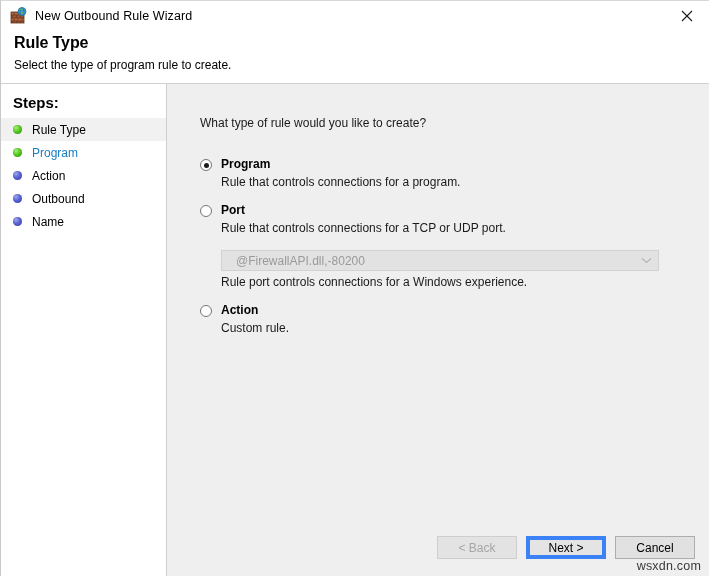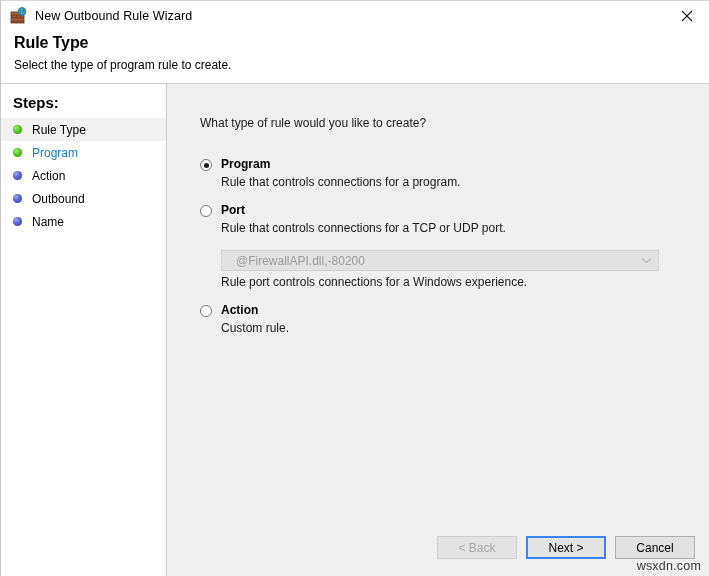--- a/index.html
+++ b/index.html
@@ -249,21 +249,21 @@
     margin-left: 9px;
     cursor: default;
     padding: 0;
   }
   .btn.disabled {
     color: #a6a6a6;
     background: #e3e3e3;
     border-color: #cecece;
   }
   .btn.focused {
-    border: 2px solid #3b82f6;
+    border: 4px solid #3b82f6;
     background: #e4e4e4;
   }
   #watermark {
     position: absolute;
     right: 8px;
     bottom: 3px;
     font-size: 12.5px;
     color: #3a3a3a;
     font-family: "Liberation Sans", sans-serif;
     letter-spacing: 0.2px;

